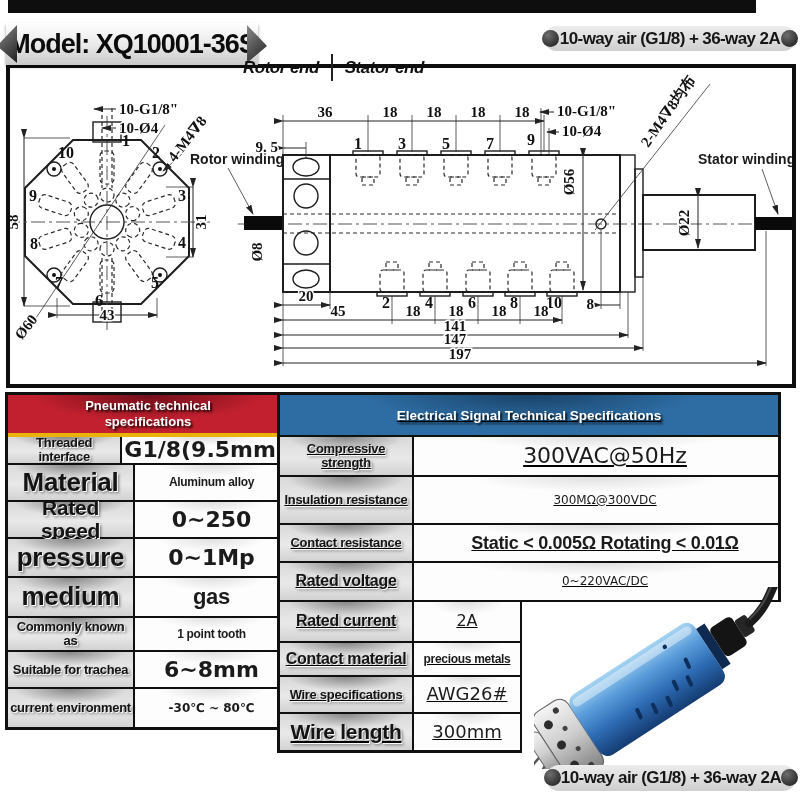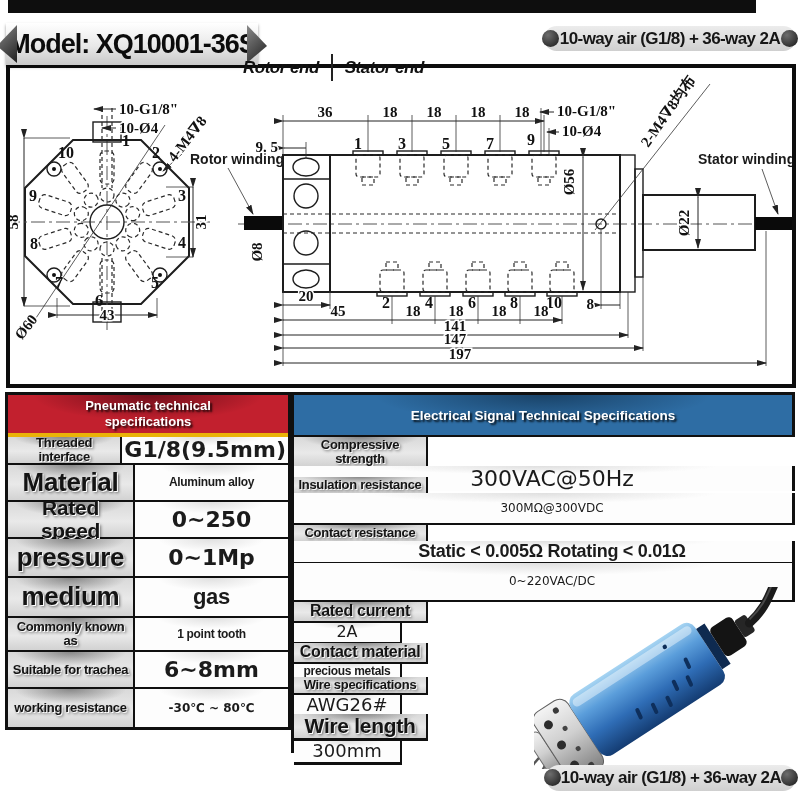--- a/index.html
+++ b/index.html
@@ -58,23 +58,23 @@
   .v-sm{font-size:12px}.v-md{font-size:16px}.v-md2{font-size:18px}.v-lg2{font-size:12px}.v-lg{font-size:22px}
   .v-b{font-weight:bold;font-family:"Liberation Sans",sans-serif;letter-spacing:-.3px;}
   
   #ptable{left:5px;top:392px;width:286px;border:3px solid #101010;}
   #ptable .hdr{height:42px;border-bottom:4px solid #eab308;font-size:13px;line-height:1.25;}
   #ptable .row .labcell{width:127px;border-right:2px solid #101010;}
   #ptable .row .valcell{flex:1;font-weight:bold;}
   #ptable .row{border-bottom:2px solid #101010;}
   #ptable .row:last-child{border-bottom:none;}
   
-  #etable{left:291px;top:392px;width:504px;background:transparent;}
+  #etable{left:277px;top:392px;width:504px;background:transparent;text-decoration:underline;}
   #etable .hdr{height:45px;border:3px solid #101010;border-bottom:2px solid #101010;font-size:13.5px;}
-  #etable .row{border-left:3px solid #101010;flex-direction:column;}
+  #etable .row{border-left:3px solid #101010;}
   #etable .row .labcell{width:134px;border-right:2px solid #101010;}
   #etable .row.full .valcell{flex:1;border-right:3px solid #101010;padding-left:20px;}
   #etable .row.full{border-bottom:2px solid #101010;}
   #etable .row.short .valcell{width:108px;border-right:2px solid #101010;}
   #etable .row.short .labcell,#etable .row.short .valcell{border-bottom:2px solid #101010;}
   #etable .row.short:last-child .labcell,#etable .row.short:last-child .valcell{border-bottom:3px solid #101010;}
   #etable .row.short .filler{flex:1;background:transparent;}
   
   #photo{position:absolute;left:534px;top:587px;width:260px;height:182px;}
 </style>
@@ -326,21 +326,21 @@
     </div>
     <div class="row" style="height:34px">
       <div class="cell labcell lab sz-sm">Commonly known as</div>
       <div class="cell valcell val v-sm v-b">1 point tooth</div>
     </div>
     <div class="row" style="height:37px">
       <div class="cell labcell lab sz-sm">Suitable for trachea</div>
       <div class="cell valcell val v-lg">6~8mm</div>
     </div>
     <div class="row" style="height:38px">
-      <div class="cell labcell lab sz-sm">working resistance</div>
+      <div class="cell labcell lab sz-sm">current environment</div>
       <div class="cell valcell val v-lg2">-30℃ ~ 80℃</div>
     </div>
   </div>
 
   <div class="tbl" id="etable">
     <div class="hdr" style="background:#2e6da4;">
       <div class="shade" style="background:radial-gradient(ellipse 45% 95% at 50% 0%,rgba(5,25,45,.5),rgba(5,25,45,0) 75%);"></div>
       <span style="position:relative">Electrical Signal Technical Specifications</span>
     </div>
     <div class="row full" style="height:40px">
@@ -349,20 +349,21 @@
     </div>
     <div class="row full" style="height:48px">
       <div class="cell labcell lab sz-sm">Insulation resistance</div>
       <div class="cell valcell val v-lg2">300MΩ@300VDC</div>
     </div>
     <div class="row full" style="height:38px">
       <div class="cell labcell lab sz-sm">Contact resistance</div>
       <div class="cell valcell val v-md2 v-b">Static &lt; 0.005Ω Rotating &lt; 0.01Ω</div>
     </div>
     <div class="row full" style="height:39px">
+      <div class="cell labcell lab sz-md">Rated voltage</div>
       <div class="cell valcell val v-lg2">0~220VAC/DC</div>
     </div>
     <div class="row short" style="height:41px">
       <div class="cell labcell lab sz-md">Rated current</div>
       <div class="cell valcell val v-md">2A</div>
       <div class="filler"></div>
     </div>
     <div class="row short" style="height:34px">
       <div class="cell labcell lab sz-md">Contact material</div>
       <div class="cell valcell val v-sm v-b">precious metals</div>

